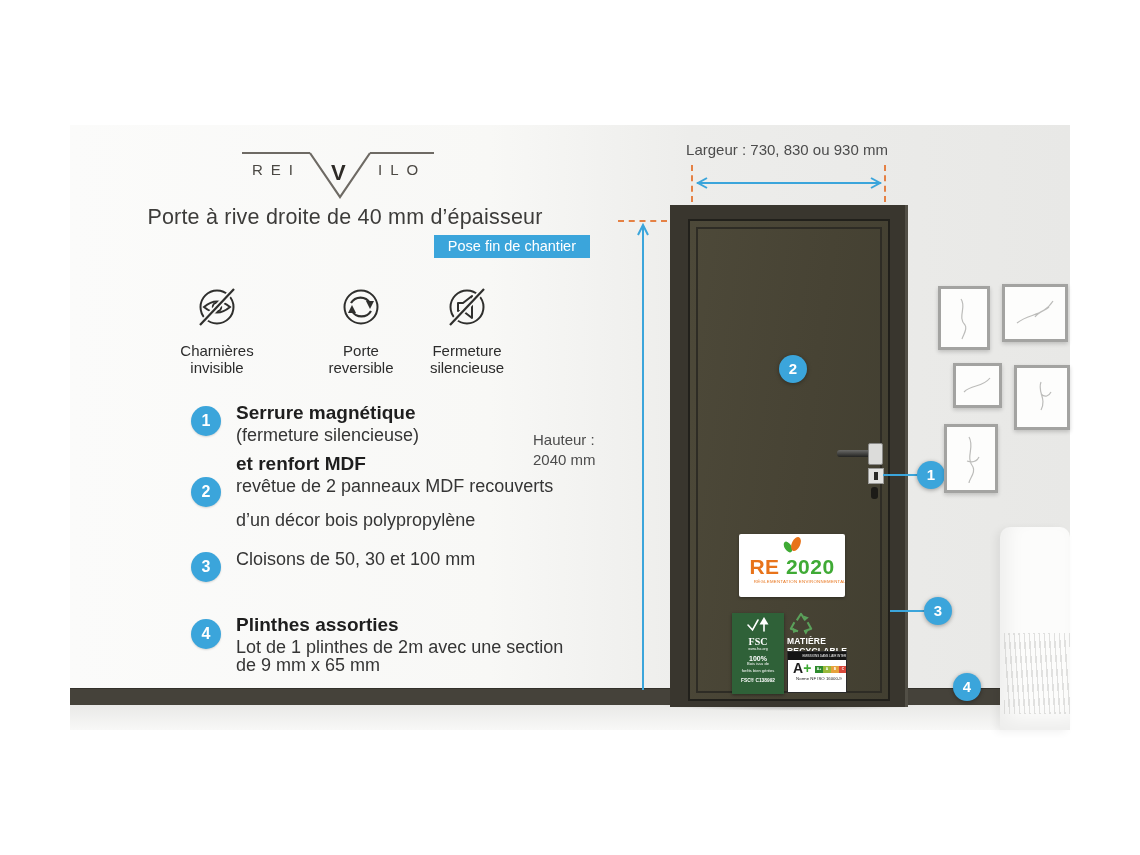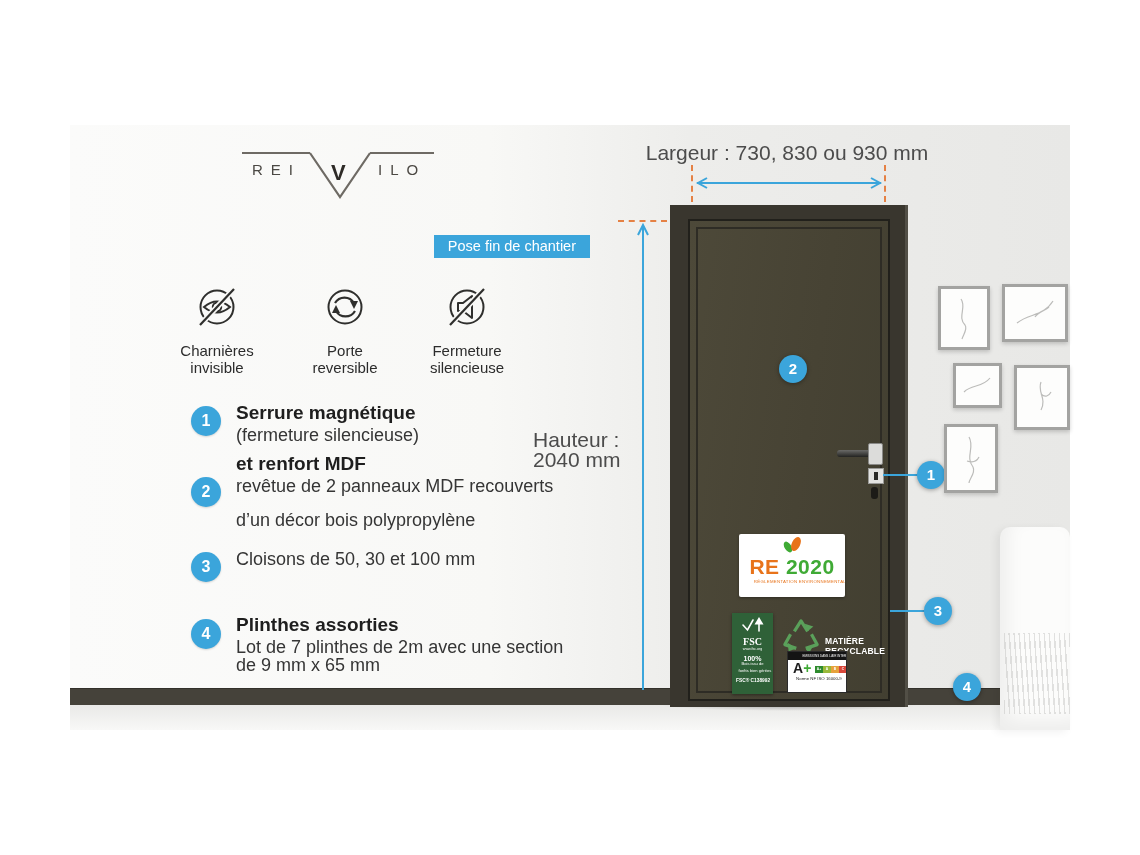--- a/index.html
+++ b/index.html
@@ -8,30 +8,30 @@
   .content{left:70px;top:125px;width:1000px;height:605px;
     background:linear-gradient(90deg,#fbfbfa 0%,#f8f8f6 42%,#ededeb 62%,#e8e8e6 100%);}
   
   .logo{left:170px;top:20px;width:196px;height:56px;}
   
   .title{left:30px;top:80px;width:490px;text-align:center;font-size:21.5px;color:#3d3c3a;letter-spacing:.2px;}
   .badge-row{left:30px;top:110px;width:490px;text-align:right;}
   .badge{display:inline-block;background:#3BA5DB;color:#fff;font-size:14.5px;padding:3px 14px 4px;}
   
   .feature{top:158px;width:126px;text-align:center;}
-  .f1{left:84px;} .f2{left:212px;} .f3{left:334px;}
+  .f1{left:84px;} .f2{left:228px;} .f3{left:334px;}
   .f-label{margin-top:7px;font-size:15px;line-height:17px;color:#2c2c2c;}
   
   .num-badge{left:121px;width:30px;height:30px;border-radius:50%;background:#3BA5DB;color:#fff;
     font-weight:bold;font-size:16px;line-height:30px;text-align:center;box-shadow:0 1px 2px rgba(0,0,0,.15);}
   .item-text{left:166px;width:345px;}
   .item-title{font-size:19px;font-weight:bold;color:#1e1e1e;line-height:22px;}
   .item-desc{font-size:18px;color:#353535;line-height:18px;margin-top:2px;}
   
-  .dim-label{font-size:21px;color:#4c4c4c;}
+  .dim-label{font-size:15px;color:#4c4c4c;}
   .w-label{left:562px;top:16px;width:310px;text-align:center;}
   .dash-v{border-left:2px dashed #E58144;width:0;height:37px;top:40px;}
   .dv-l{left:621px;} .dv-r{left:814px;}
   .dash-h{left:548px;top:95px;width:49px;height:0;border-top:2px dashed #E58144;}
   .h-label{left:463px;top:305px;width:110px;text-align:left;line-height:20px;}
   
   .baseboard{left:0;top:563px;width:1000px;height:17px;background:#45423a;border-top:1px solid #33312b;}
   .floor{left:0;top:580px;width:1000px;height:25px;background:linear-gradient(#e9e9e7,#f8f8f7);}
   .door-shadow{left:588px;top:574px;width:262px;height:12px;border-radius:50%;
     background:radial-gradient(ellipse at center,rgba(0,0,0,.28),rgba(0,0,0,0) 70%);}
@@ -50,27 +50,27 @@
     line-height:28px;text-align:center;box-shadow:0 1px 4px rgba(0,0,0,.35);}
   .m1{left:847px;top:336px;} .m2{left:709px;top:230px;} .m3{left:854px;top:472px;} .m4{left:883px;top:548px;}
   .connector{height:2px;background:#3BA5DB;}
   .c1{left:813px;top:349px;width:36px;} .c3{left:820px;top:485px;width:36px;}
   
   .re2020{left:669px;top:409px;width:106px;height:63px;background:#fff;border-radius:2px;text-align:center;
     box-shadow:0 1px 3px rgba(0,0,0,.35);overflow:hidden;}
   .re-row{margin-top:-3px;font-weight:bold;font-size:21px;letter-spacing:.5px;}
   .re{color:#E8731A;} .re-year{color:#3FAA35;}
   .re-sub{font-size:6px;color:#E8731A;transform:scale(.72);transform-origin:50% 0;white-space:nowrap;letter-spacing:.4px;margin-top:0;}
-  .fsc{left:662px;top:488px;width:41px;height:81px;background:#2f6138;color:#fff;text-align:center;overflow:hidden;box-shadow:0 1px 3px rgba(0,0,0,.4);}
+  .fsc{left:662px;top:488px;width:52px;height:81px;background:#2f6138;color:#fff;text-align:center;overflow:hidden;box-shadow:0 1px 3px rgba(0,0,0,.4);}
   .fsc-name{font-family:"Liberation Serif",serif;font-weight:bold;font-size:10px;line-height:10px;}
   .fsc-url{font-size:6px;transform:scale(.6);transform-origin:50% 0;white-space:nowrap;}
   .fsc-pct{font-size:7px;font-weight:bold;margin-top:2px;}
   .fsc-desc{font-size:6px;transform:scale(.68);transform-origin:50% 0;white-space:nowrap;line-height:7px;}
   .fsc-code{font-size:6px;transform:scale(.8);transform-origin:50% 0;white-space:nowrap;margin-top:2px;font-weight:bold;}
-  .recy{left:712px;top:487px;width:130px;height:44px;display:flex;align-items:flex-end;}
+  .recy{left:712px;top:487px;width:130px;height:44px;display:flex;align-items:flex-start;flex-direction:column;}
   .recy-text{margin-left:5px;color:#fff;font-weight:bold;font-size:8.5px;line-height:10px;letter-spacing:.2px;}
   .air{left:717px;top:526px;width:60px;height:42px;background:#fff;border:1px solid #2b2b2b;box-sizing:border-box;overflow:hidden;}
   .air-header{height:8px;background:#141414;color:#fff;text-align:center;}
   .air-header span{display:block;font-size:6px;line-height:8px;transform:scale(.5);transform-origin:50% 50%;white-space:nowrap;}
   .air-body{display:flex;align-items:center;padding:1px 2px 0;}
   .air-grade{font-size:14px;font-weight:bold;color:#1e1e1e;line-height:15px;margin-left:3px;}
   .air-plus{color:#3FAA35;}
   .air-scale{display:flex;margin-left:4px;margin-top:2px;}
   .air-sq{width:8px;height:7px;color:#fff;font-size:6px;text-align:center;}
   .air-sq span{display:block;transform:scale(.55);transform-origin:50% 50%;line-height:7px;font-weight:bold;}
@@ -101,20 +101,21 @@
         <line x1="2" y1="8" x2="70" y2="8"></line>
         <path d="M70 8 L100 52 L130 8"></path>
         <line x1="130" y1="8" x2="194" y2="8"></line>
       </g>
       <text x="12" y="30" font-size="15" letter-spacing="8" fill="#4b4843">REI</text>
       <text x="91" y="35" font-size="22" font-weight="bold" fill="#2e2b27">V</text>
       <text x="138" y="30" font-size="15" letter-spacing="8" fill="#4b4843">ILO</text>
     </svg>
   </div>
 
+  <div class="abs title">Porte à rive droite de 40 mm d’épaisseur</div>
   <div class="abs badge-row">
     <span class="badge">Pose fin de chantier</span>
   </div>
 
   <div class="abs feature f1">
     <svg width="48" height="48" viewBox="0 0 48 48">
       <circle cx="24" cy="24" r="16.5" fill="none" stroke="#2f2f2d" stroke-width="2"></circle>
       <path d="M11 24 Q24 13 37 24 Q24 35 11 24 Z" fill="none" stroke="#2f2f2d" stroke-width="2"></path>
       <circle cx="24" cy="24" r="4.2" fill="none" stroke="#2f2f2d" stroke-width="2"></circle>
       <line x1="7" y1="42" x2="41" y2="6" stroke="#F8F8F6" stroke-width="5.5"></line>
@@ -172,21 +173,21 @@
   <div class="abs item-text" style="top:423px">
     <div class="item-title"></div>
     <div class="item-desc">Cloisons de 50, 30 et 100 mm</div>
     <div class="item-desc"></div>
   </div>
 
   <div class="abs num-badge" style="top:494px">4</div>
   <div class="abs item-text" style="top:489px">
     <div class="item-title">Plinthes assorties</div>
     <div class="item-title"></div>
-    <div class="item-desc">Lot de 7 plinthes de 2m avec une section</div>
+    <div class="item-desc">Lot de 1 plinthes de 2m avec une section</div>
     <div class="item-desc" style="margin-top:0">de 9 mm x 65 mm</div>
   </div>
 
   <div class="abs baseboard"></div>
   <div class="abs floor"></div>
   <div class="abs door-shadow"></div>
 
   <div class="abs door-frame"></div>
   <div class="abs door-leaf">
     <div class="door-panel"></div>

